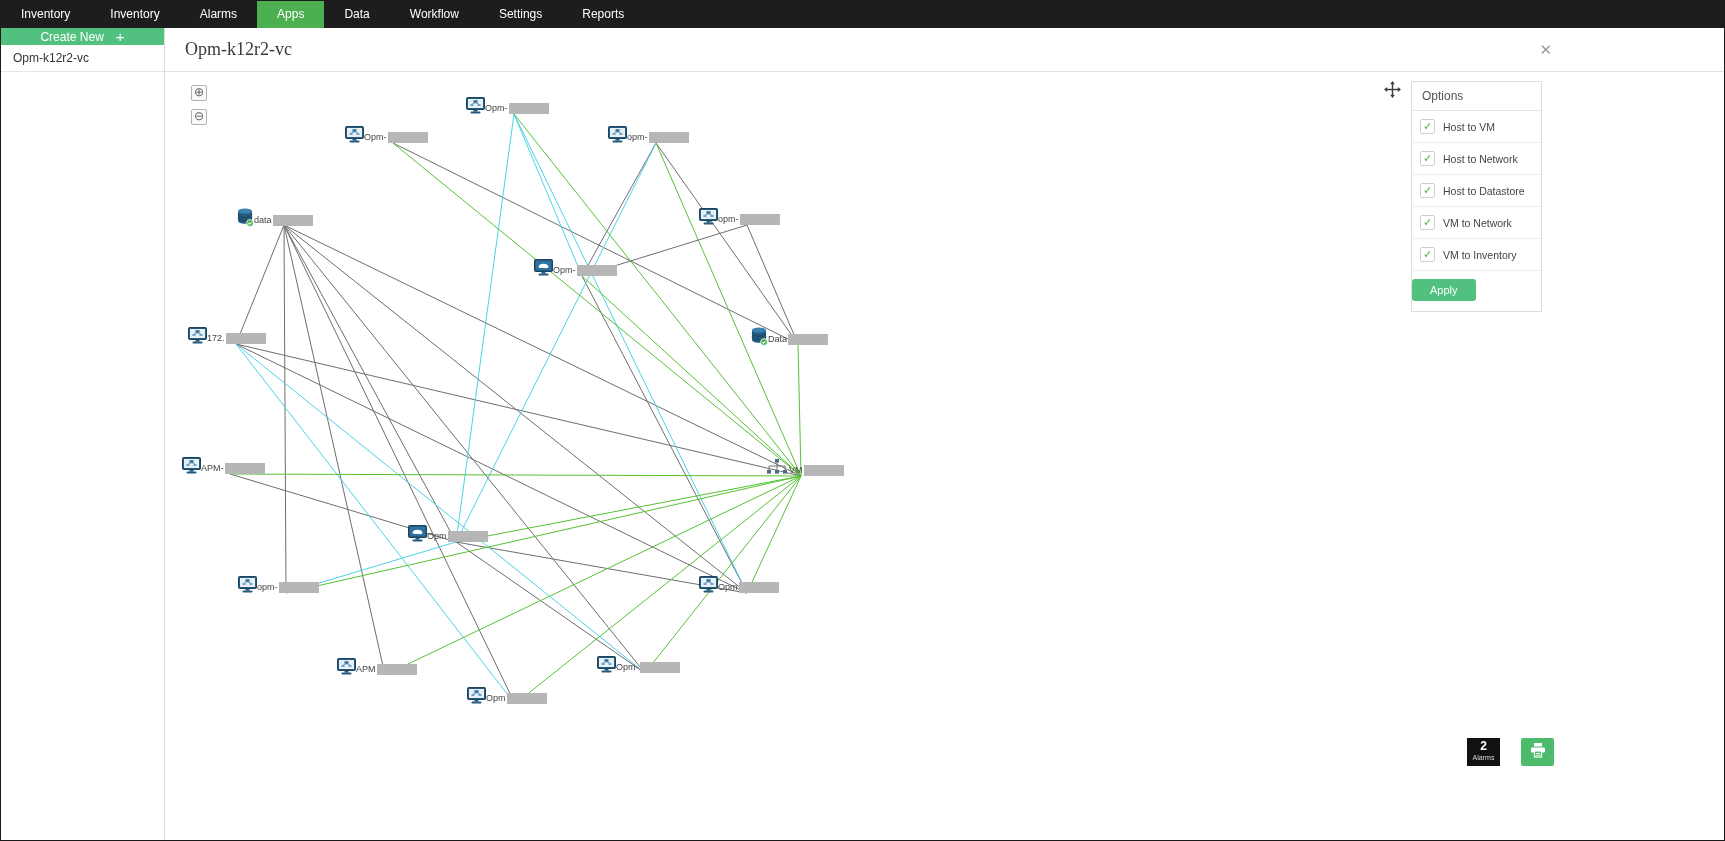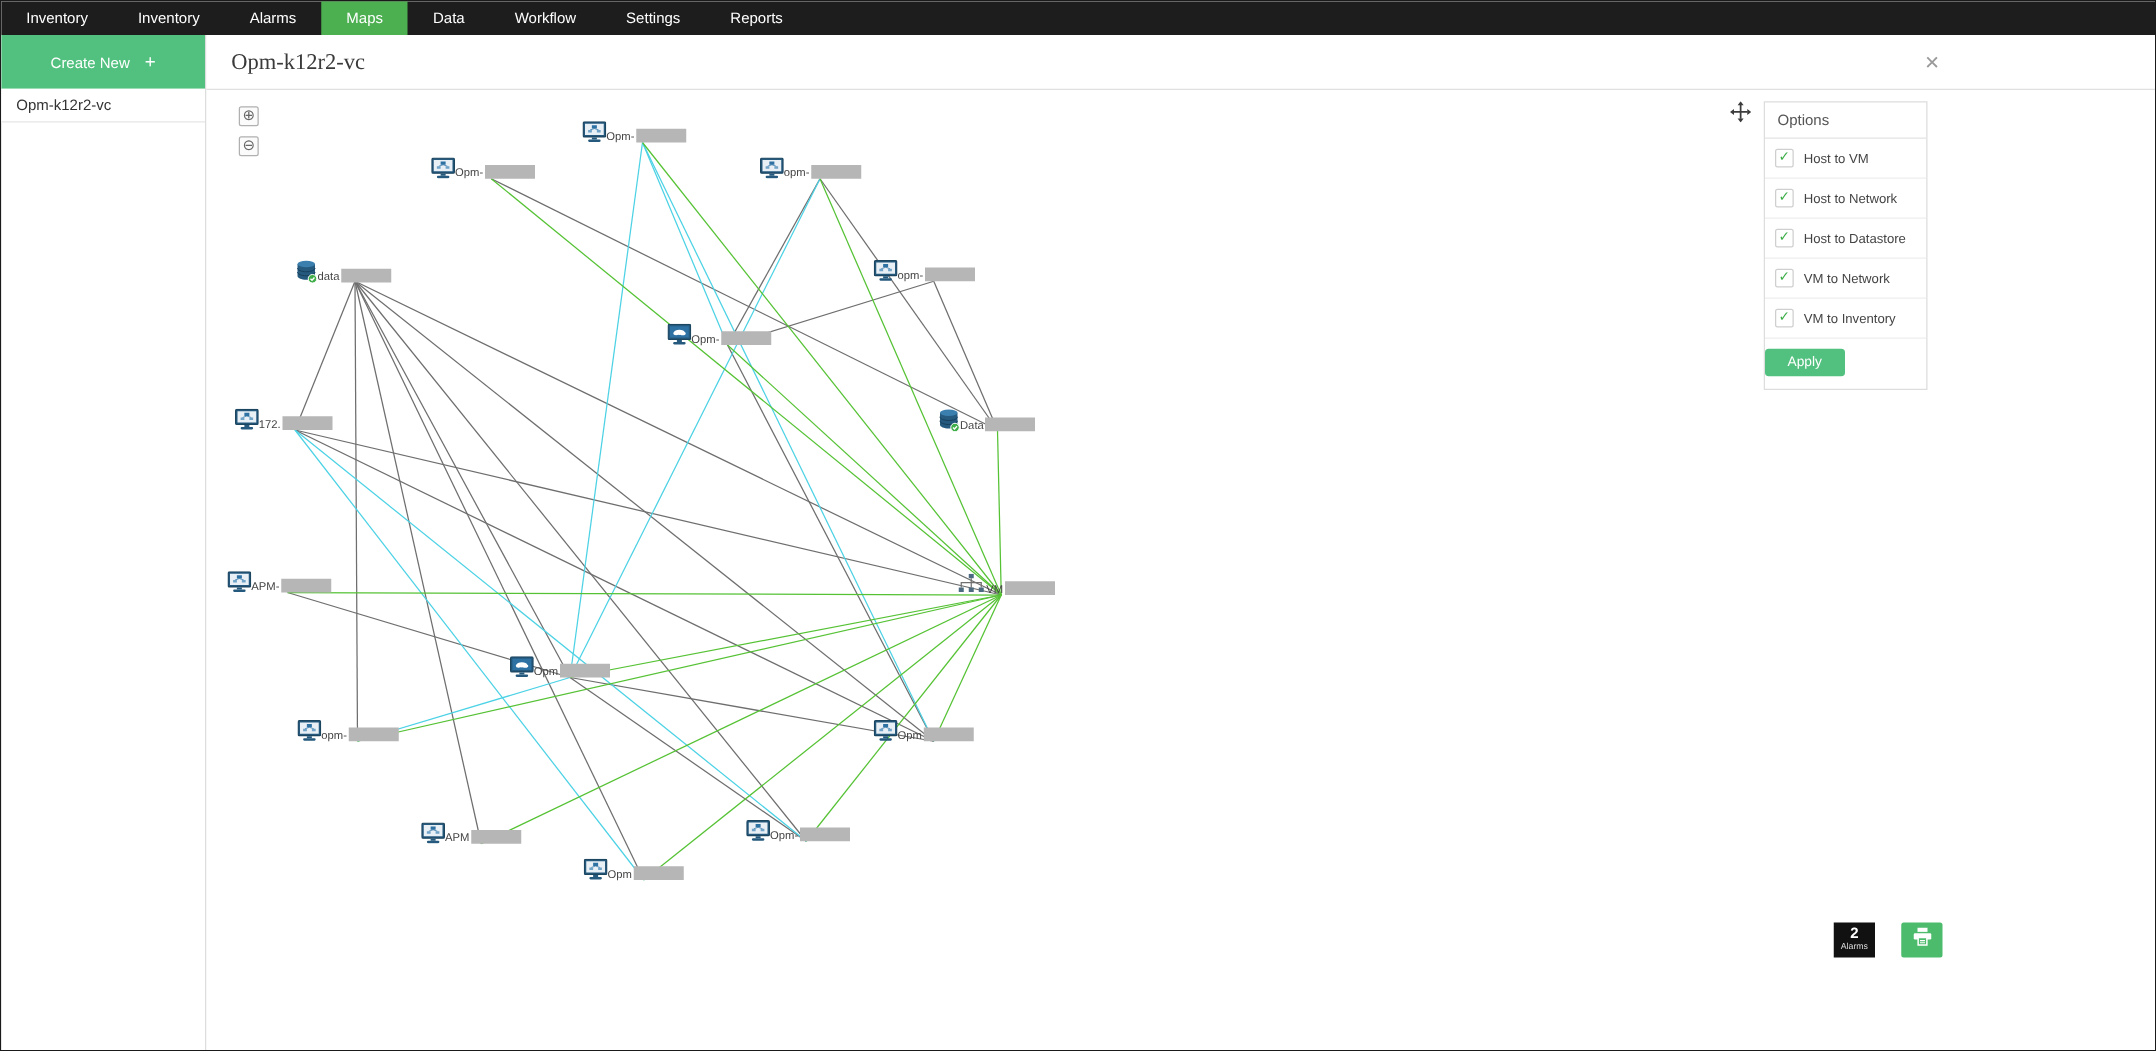--- a/index.html
+++ b/index.html
@@ -4,21 +4,21 @@
 <style>
   *{box-sizing:border-box;margin:0;padding:0}
   html,body{width:1725px;height:841px}
   body{position:relative;background:#fff;font-family:"Liberation Sans",sans-serif;border:1px solid #1a1a1a;overflow:hidden}
   
   .topnav{height:27px;background:#1d1d1d;display:flex;align-items:stretch;color:#fff}
   .nav-item{padding:0 20px;font-size:12px;line-height:27px;cursor:pointer;white-space:nowrap}
   .nav-item.active{background:#4caf50}
   
   .sidebar{position:absolute;top:27px;left:0;width:164px;bottom:0;background:#fff;border-right:1px solid #ddd;z-index:6}
-  .create-btn{height:43px;background:#52c07e;color:#fff;font-size:12px;display:flex;align-items:center;justify-content:center;gap:12px;cursor:pointer}
+  .create-btn{height:17px;background:#52c07e;color:#fff;font-size:12px;display:flex;align-items:center;justify-content:center;gap:12px;cursor:pointer}
   .create-plus{font-size:15px}
   .side-item{padding:6px 12px;font-size:12px;color:#333;border-bottom:1px solid #e6e6e6;background:#fff;cursor:pointer}
   
   .main-header{position:absolute;left:164px;top:27px;right:0;height:44px;border-bottom:1px solid #e0e0e0;background:#fff;z-index:4}
   .page-title{position:absolute;left:20px;top:11px;font-family:"Liberation Serif",serif;font-size:18px;color:#3a3a3a}
   .close-x{position:absolute;right:172px;top:13px;font-size:15px;color:#9a9a9a;cursor:pointer}
   
   .map-layer{position:absolute;inset:0;z-index:2;pointer-events:none}
   #edges-svg{position:absolute;left:0;top:0}
   .node{position:absolute;width:96px;display:flex;align-items:center;pointer-events:auto;cursor:pointer}
@@ -42,21 +42,21 @@
   .alarm-txt{font-size:7px;color:#ddd;line-height:8px}
   .print-btn{position:absolute;left:1520px;top:737px;width:33px;height:28px;background:#4cbb6c;border-radius:2px;z-index:6;display:flex;align-items:center;justify-content:center;cursor:pointer}
 </style>
 </head>
 <body>
 
 <div class="topnav">
     <div class="nav-item">Inventory</div>
     <div class="nav-item">Inventory</div>
     <div class="nav-item">Alarms</div>
-    <div class="nav-item active">Maps</div>
+    <div class="nav-item active">Apps</div>
     <div class="nav-item">Data</div>
     <div class="nav-item">Workflow</div>
     <div class="nav-item">Settings</div>
     <div class="nav-item">Reports</div>
   </div>
 
 <div class="sidebar">
   <div class="create-btn">
     <span>Create New</span>
     <span class="create-plus">+</span>

